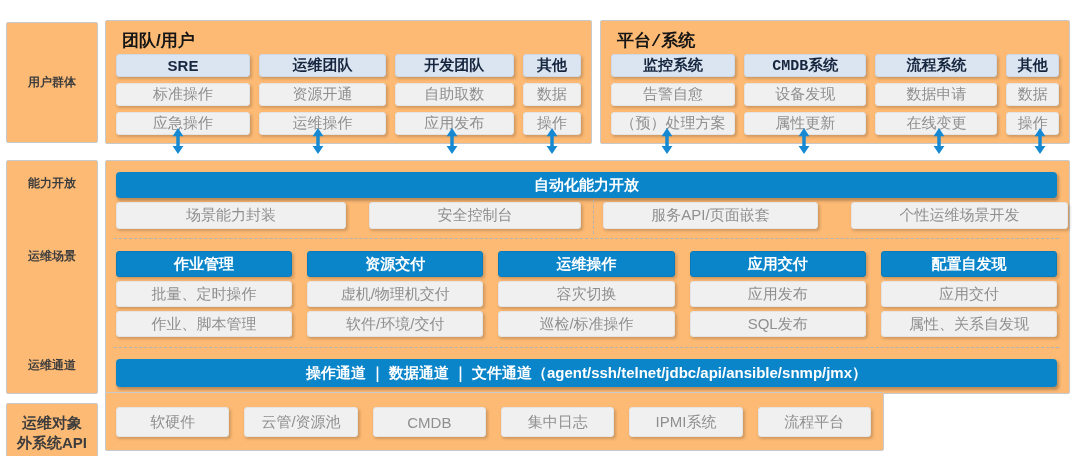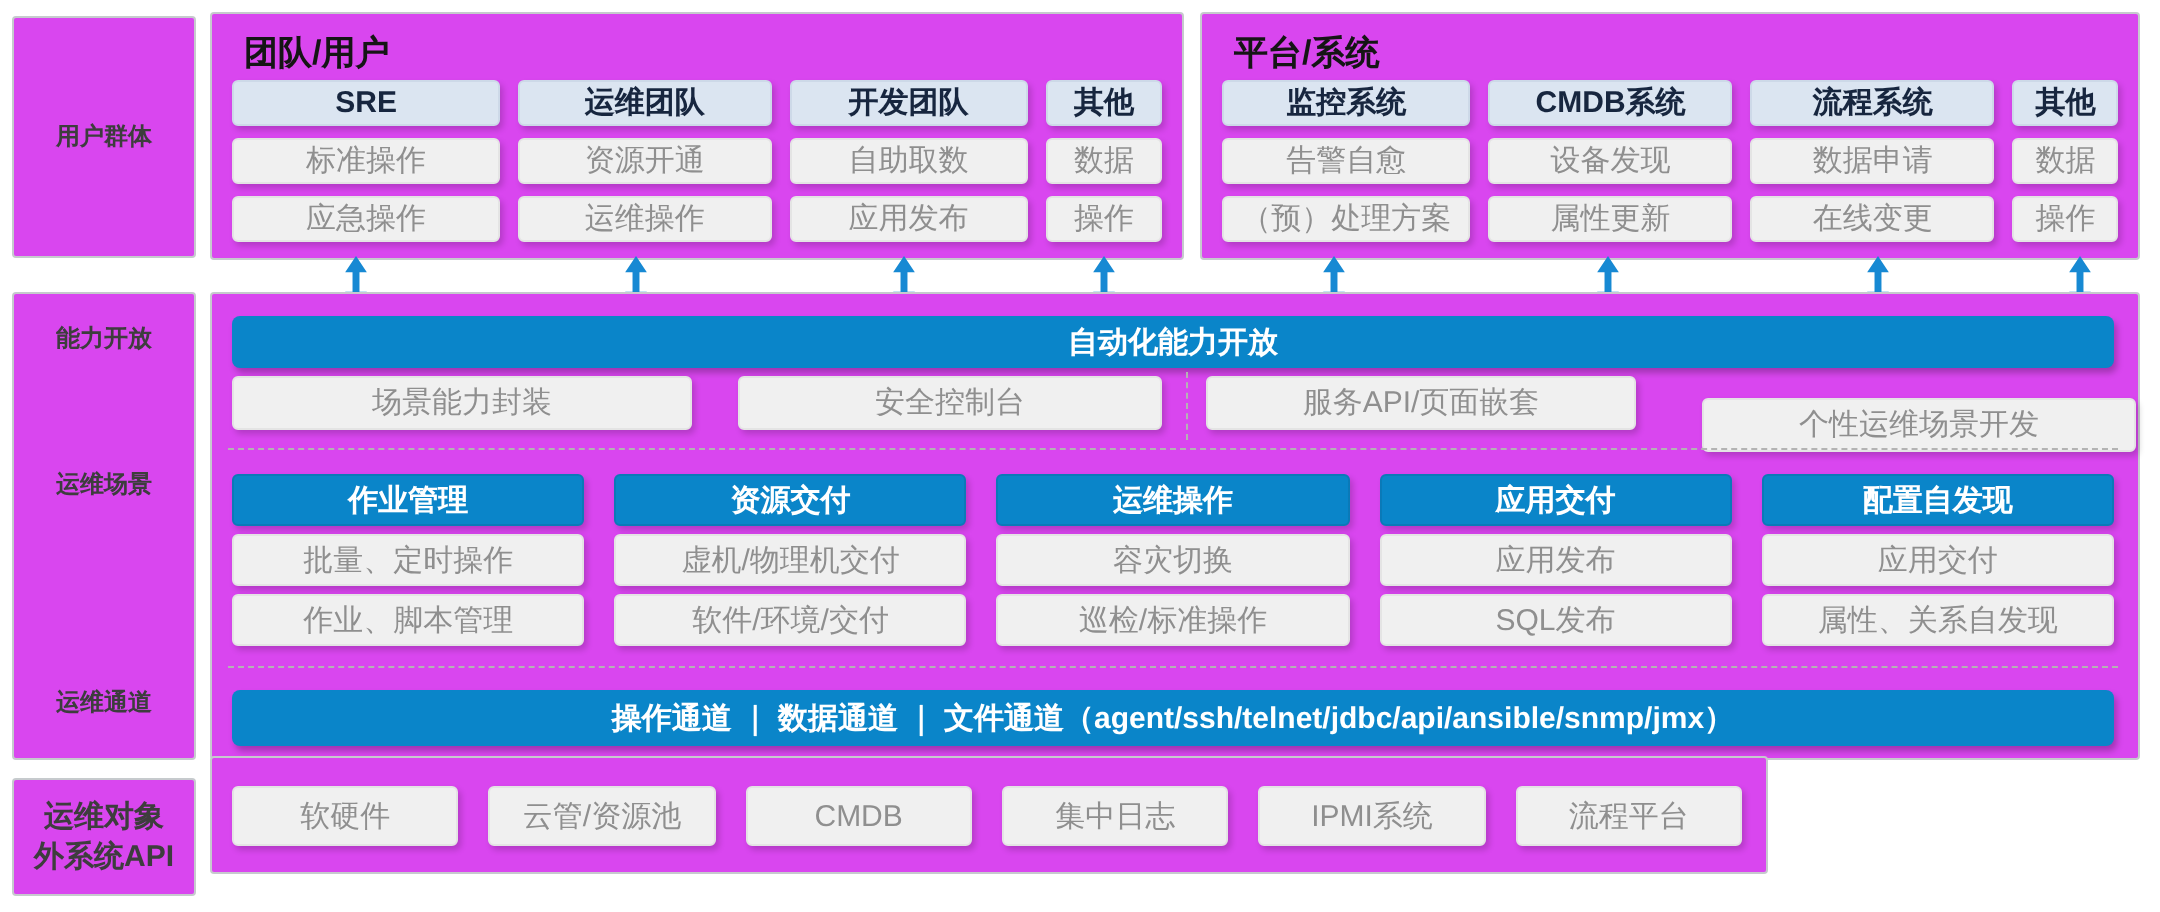--- a/index.html
+++ b/index.html
@@ -1,18 +1,18 @@
 <!DOCTYPE html>
 <html lang="zh"><head>
 <meta charset="utf-8">
 <style>
   html,body{margin:0;padding:0;background:#fff;}
   body{font-family:"Liberation Sans","DejaVu Sans",sans-serif;}
   .canvas{position:relative;width:1080px;height:456px;background:#ffffff;overflow:hidden;}
-  .panel{position:absolute;background:#d946ef;border:1px solid #c6cacd;border-radius:2px;box-sizing:border-box;}
+  .panel{position:absolute;background:#fdba74;border:1px solid #c6cacd;border-radius:2px;box-sizing:border-box;margin-top:14px;}
   
   .rail-label{color:#3d3d3d;font-weight:600;font-size:12px;text-align:center;line-height:1.3;}
   .rail-center{display:flex;align-items:center;justify-content:center;height:100%;}
   .rail-abs{position:absolute;left:0;right:0;text-align:center;}
   
   .group-title{position:absolute;top:8px;left:16px;font-size:17px;font-weight:bold;color:#151515;}
   .group-grid{position:absolute;left:10px;right:10px;top:33px;display:grid;grid-auto-rows:23px;row-gap:6px;column-gap:9px;}
   .g0{grid-template-columns:1.8fr 1.7fr 1.6fr 0.78fr;}
   .g1{grid-template-columns:1.75fr 1.72fr 1.72fr 0.74fr;text-align:center;}
   .pill{display:flex;align-items:center;justify-content:center;border-radius:3px;font-size:15px;
@@ -67,21 +67,21 @@
       <div class="pill pill-gray">资源开通</div>
       <div class="pill pill-gray">自助取数</div>
       <div class="pill pill-gray">数据</div>
       <div class="pill pill-gray">应急操作</div>
       <div class="pill pill-gray">运维操作</div>
       <div class="pill pill-gray">应用发布</div>
       <div class="pill pill-gray">操作</div>
     </div>
   </div>
 
-  <div class="panel" style="left:600px;top:6px;width:470px;height:124px;">
+  <div class="panel" style="left:600px;top:6px;width:470px;height:124px;font-family:Liberation Mono, monospace;">
     <div class="group-title">平台/系统</div>
     <div class="group-grid g1">
       <div class="pill pill-head">监控系统</div>
       <div class="pill pill-head">CMDB系统</div>
       <div class="pill pill-head">流程系统</div>
       <div class="pill pill-head">其他</div>
       <div class="pill pill-gray">告警自愈</div>
       <div class="pill pill-gray">设备发现</div>
       <div class="pill pill-gray">数据申请</div>
       <div class="pill pill-gray">数据</div>
@@ -117,21 +117,21 @@
       <path d="M6 0 L11 7.5 L7.6 7.5 L7.6 16.5 L11 16.5 L6 24 L1 16.5 L4.4 16.5 L4.4 7.5 L1 7.5 Z" fill="#1789d3"></path>
     </svg>
 
   <div class="panel" style="left:105px;top:146px;width:965px;height:234px;">
     <div class="bar-blue" style="left:10px;right:12px;top:11px;height:26px;">自动化能力开放</div>
 
     <div class="pill pill-gray cap-pill" style="left:10px;top:41px;width:230px;">场景能力封装</div>
     <div class="pill pill-gray cap-pill" style="left:263px;top:41px;width:212px;">安全控制台</div>
     <div class="dash-v" style="left:487px;top:39px;height:34px;"></div>
     <div class="pill pill-gray cap-pill" style="left:497px;top:41px;width:215px;">服务API/页面嵌套</div>
-    <div class="pill pill-gray cap-pill" style="left:745px;top:52px;width:217px;">个性运维场景开发</div>
+    <div class="pill pill-gray cap-pill" style="left:745px;top:41px;width:217px;">个性运维场景开发</div>
 
     <div class="dash-h" style="left:8px;right:10px;top:77px;"></div>
 
     <div class="scene-grid" style="top:90px;">
       <div class="scene-col">
         <div class="pill pill-blue">作业管理</div>
         <div class="pill pill-gray">批量、定时操作</div>
         <div class="pill pill-gray">作业、脚本管理</div>
       </div>
       <div class="scene-col">

